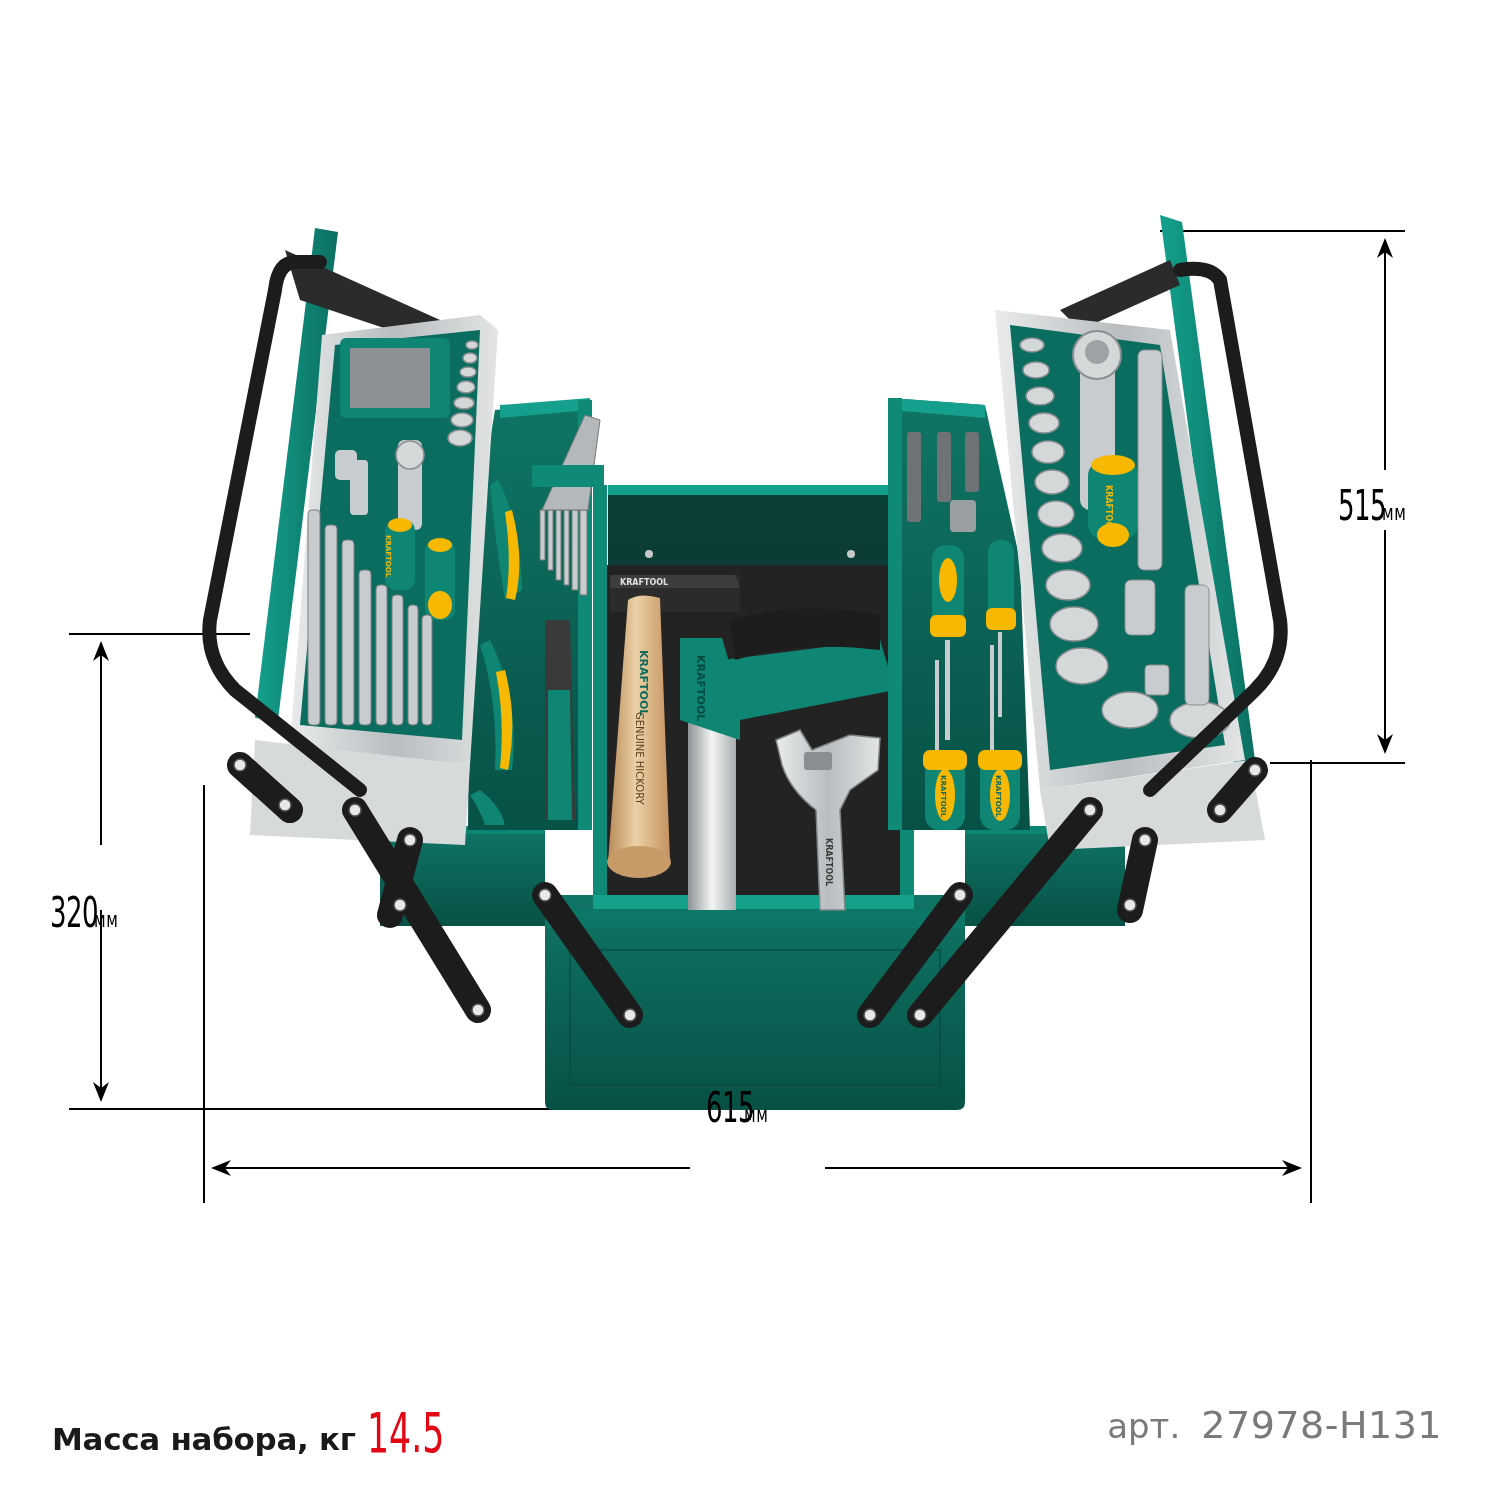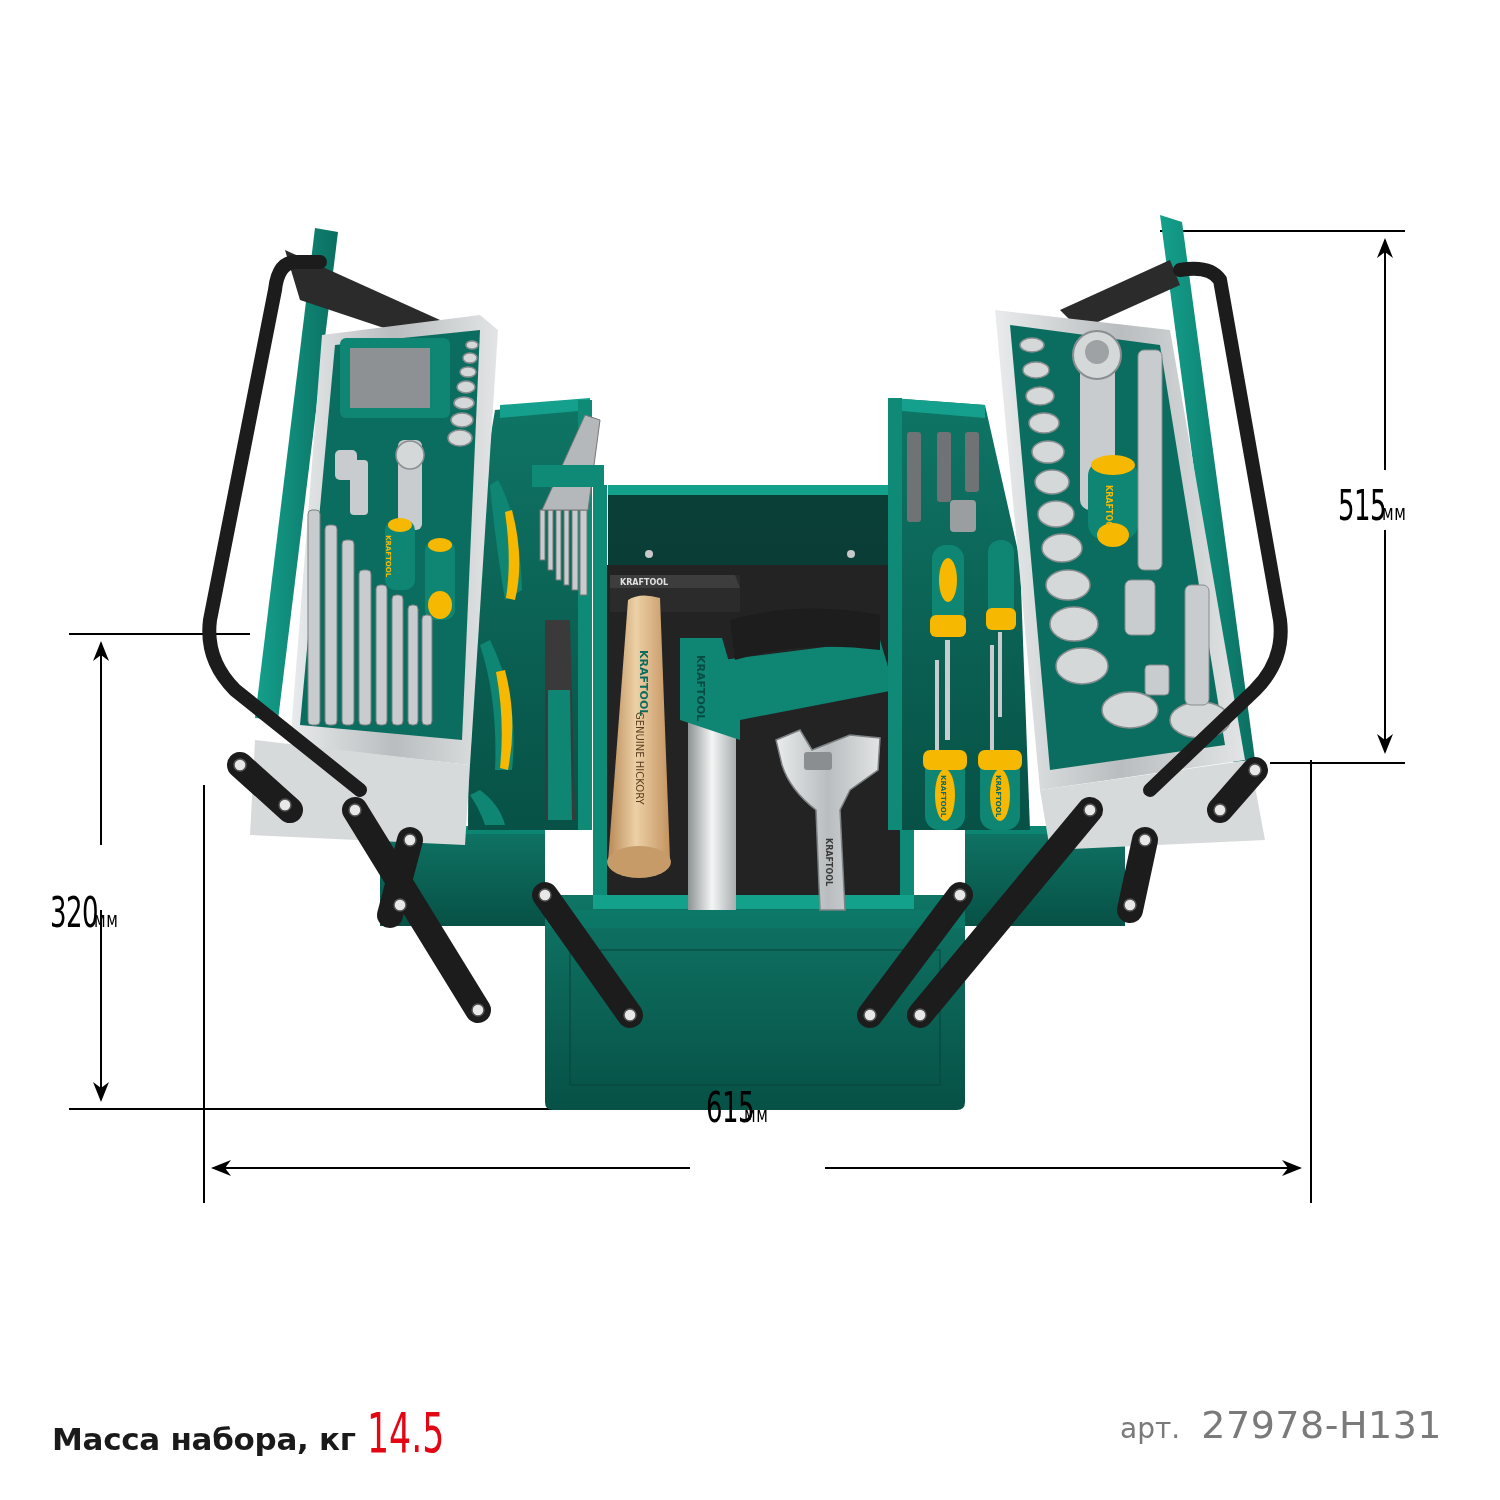--- a/index.html
+++ b/index.html
@@ -76,21 +76,21 @@
     }
     #article {
       position: absolute;
       right: 58px;
       top: 1403px;
       color: #7a7a7a;
       white-space: nowrap;
       font-family: "DejaVu Sans", sans-serif;
     }
     #article .art-prefix {
-      font-size: 28px;
+      font-size: 34px;
       vertical-align: baseline;
     }
     #article .art-code {
       font-size: 38px;
       letter-spacing: 0.5px;
       vertical-align: baseline;
       margin-left: 16px;
     }
     .brand-text {
       font-family: "DejaVu Sans", sans-serif;

